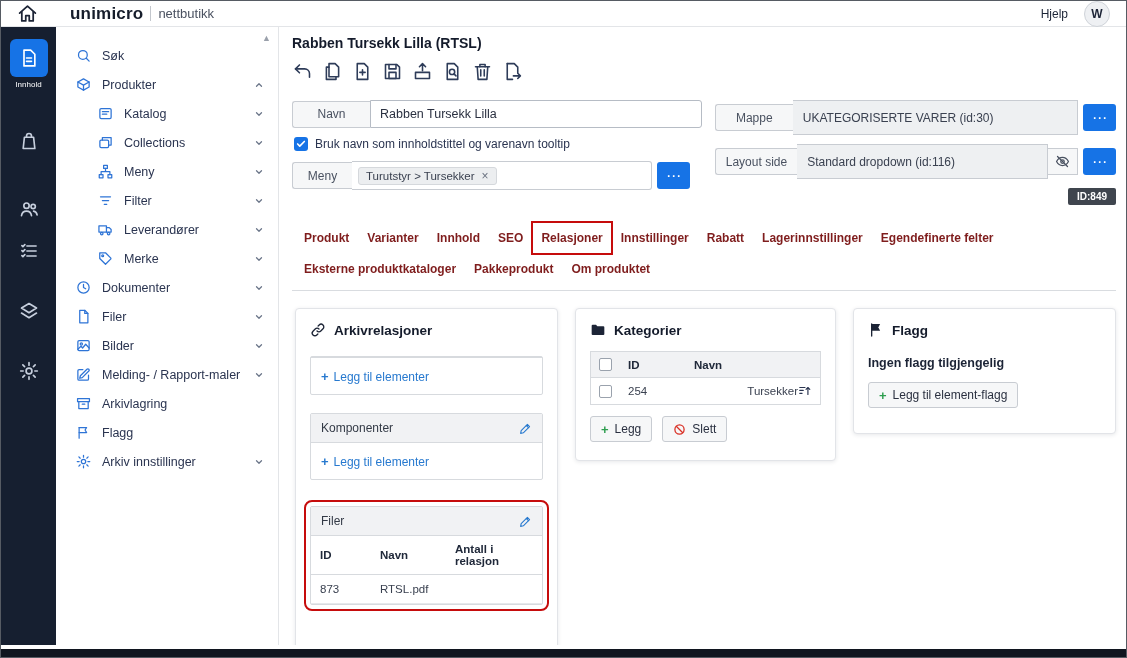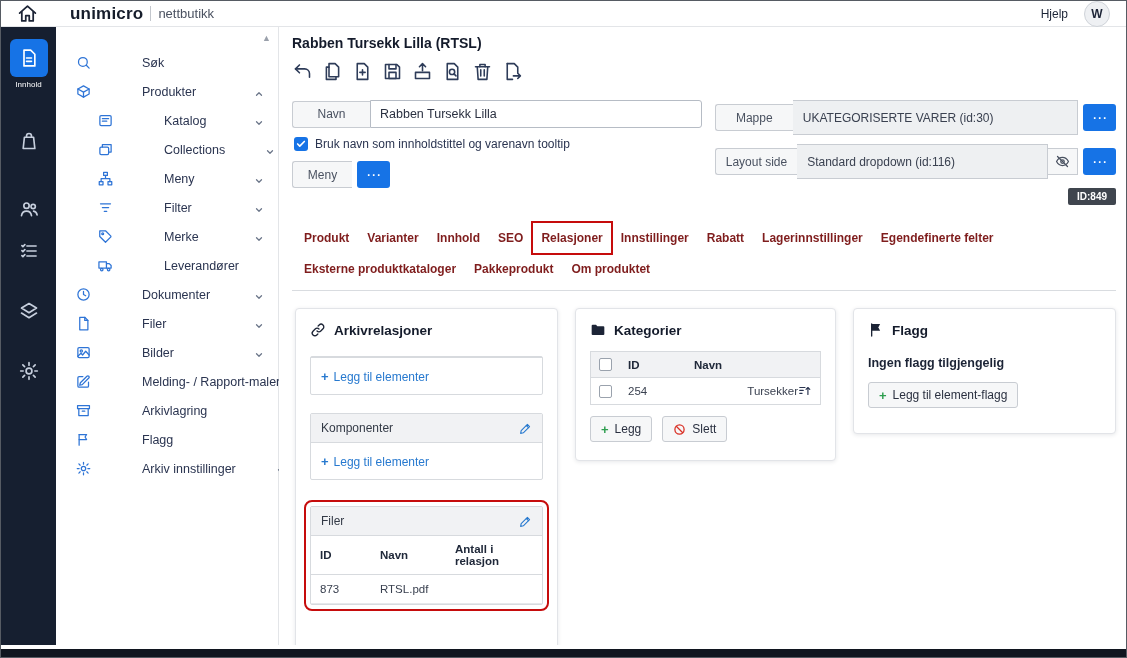--- a/index.html
+++ b/index.html
@@ -30,21 +30,21 @@
   .rail-active-box .ic { width:20px; height:20px; }
   .rail-active-label { font-size:8px; color:#fff; margin-top:3px; }
   .rail-icon { color:#c7cfdd; width:20px; height:20px; cursor:pointer; }
   .rail-icon.m1 { margin-top:42px; } .rail-icon.m2 { margin-top:48px; }
   .rail-icon.m3 { margin-top:22px; } .rail-icon.m4 { margin-top:40px; }
   .rail-icon.m5 { margin-top:40px; }
 
   
   .sidebar { width:223px; border-right:1px solid #e3e5e8; padding-top:14px; position:relative; flex-shrink:0; background:#fff; }
   .scroll-arrow { position:absolute; top:6px; right:7px; color:#9aa0ab; font-size:9px; cursor:pointer; }
-  .nav-item { display:flex; align-items:flex-end; height:29px; padding:0 14px 0 20px; font-size:12.5px; color:#2a3450; cursor:pointer; white-space:nowrap;gap:40px; }
+  .nav-item { display:flex; align-items:center; height:29px; padding:0 14px 0 20px; font-size:12.5px; color:#2a3450; cursor:pointer; white-space:nowrap; }
   .nav-item .nicon { width:15px; height:15px; color:#2e74d6; margin-right:11px; flex-shrink:0; }
   .nav-item.sub { padding-left:42px; }
   .nav-item .chev { margin-left:auto; color:#6b7689; width:10px; height:10px; flex-shrink:0; }
 
   
   .main { flex:1; padding:6px 10px 0 13px; position:relative; overflow:hidden; background:#fff; }
   .page-title { font-size:14px; font-weight:700; color:#141b2b; margin:2px 0 10px; }
   .toolbar { display:flex; align-items:center; gap:9px; margin-bottom:18px; }
   .tool { width:21px; height:21px; color:#2e3c59; cursor:pointer; }
 
@@ -266,42 +266,42 @@
         <span class="chev">
             <svg viewBox="0 0 24 24" fill="none" stroke="currentColor" stroke-width="3" stroke-linecap="round" stroke-linejoin="round">
               <polyline points="6 9 12 15 18 9"></polyline>
             </svg>
           </span>
       </div>
 
       <div class="nav-item sub">
         <span class="nicon">
             <svg viewBox="0 0 24 24" fill="none" stroke="currentColor" stroke-width="2" stroke-linecap="round" stroke-linejoin="round">
-              <path d="M20.6 12.6L12 21.2 2.8 12V2.8H12l8.6 8.6z"></path>
-              <circle cx="7.5" cy="7.5" r="1.5"></circle>
-            </svg>
-          </span>
-        <span>Merke</span>
-        <span class="chev">
-            <svg viewBox="0 0 24 24" fill="none" stroke="currentColor" stroke-width="3" stroke-linecap="round" stroke-linejoin="round">
-              <polyline points="6 9 12 15 18 9"></polyline>
-            </svg>
-          </span>
-      </div>
-
-      <div class="nav-item sub">
-        <span class="nicon">
-            <svg viewBox="0 0 24 24" fill="none" stroke="currentColor" stroke-width="2" stroke-linecap="round" stroke-linejoin="round">
               <rect x="1.5" y="6" width="12" height="10"></rect>
               <path d="M13.5 9h4.5l3 3v4h-7.5"></path>
               <circle cx="6" cy="18.5" r="2"></circle>
               <circle cx="17" cy="18.5" r="2"></circle>
             </svg>
           </span>
         <span>Leverandører</span>
+        <span class="chev">
+            <svg viewBox="0 0 24 24" fill="none" stroke="currentColor" stroke-width="3" stroke-linecap="round" stroke-linejoin="round">
+              <polyline points="6 9 12 15 18 9"></polyline>
+            </svg>
+          </span>
+      </div>
+
+      <div class="nav-item sub">
+        <span class="nicon">
+            <svg viewBox="0 0 24 24" fill="none" stroke="currentColor" stroke-width="2" stroke-linecap="round" stroke-linejoin="round">
+              <path d="M20.6 12.6L12 21.2 2.8 12V2.8H12l8.6 8.6z"></path>
+              <circle cx="7.5" cy="7.5" r="1.5"></circle>
+            </svg>
+          </span>
+        <span>Merke</span>
         <span class="chev">
             <svg viewBox="0 0 24 24" fill="none" stroke="currentColor" stroke-width="3" stroke-linecap="round" stroke-linejoin="round">
               <polyline points="6 9 12 15 18 9"></polyline>
             </svg>
           </span>
       </div>
 
       <div class="nav-item">
         <span class="nicon">
             <svg viewBox="0 0 24 24" fill="none" stroke="currentColor" stroke-width="2" stroke-linecap="round" stroke-linejoin="round">
@@ -470,20 +470,26 @@
               <span class="ck">
                   <svg viewBox="0 0 24 24" fill="none" stroke="currentColor" stroke-width="4" stroke-linecap="round" stroke-linejoin="round">
                     <polyline points="20 6 9 17 4 12"></polyline>
                   </svg>
                 </span>
             </span>
             <span class="checklabel">Bruk navn som innholdstittel og varenavn tooltip</span>
           </div>
           <div class="frow">
             <span class="lbl" style="min-width:60px;">Meny</span>
+            <div class="chipfield">
+              <span class="chip">
+                <span>Turutstyr &gt; Tursekker</span>
+                <span class="chip-x">×</span>
+              </span>
+            </div>
             <button class="bluebtn">⋯</button>
           </div>
         </div>
 
         <div class="fright">
           <div class="frow">
             <span class="lbl">Mappe</span>
             <div class="grayfield">UKATEGORISERTE VARER (id:30)</div>
             <button class="bluebtn">⋯</button>
           </div>

